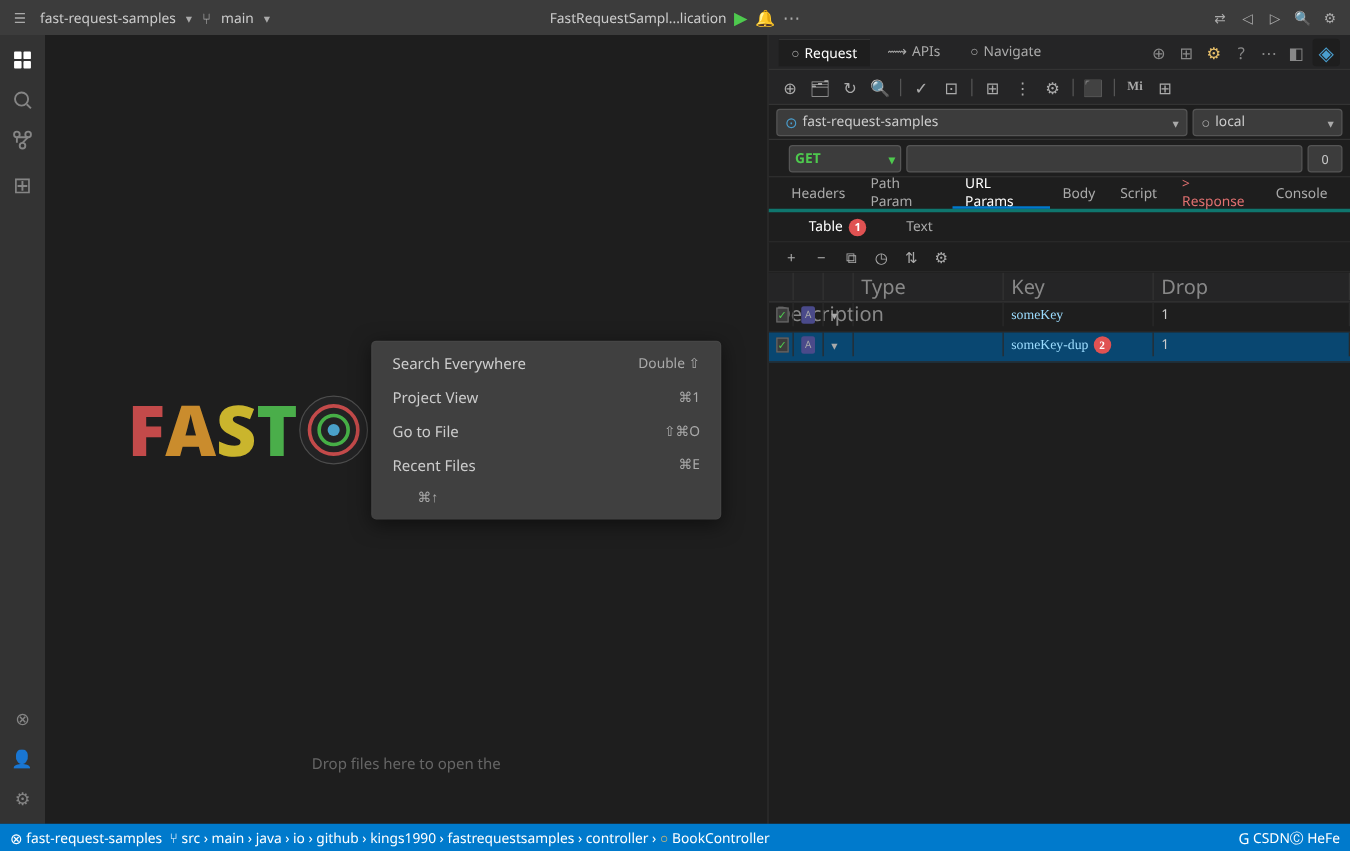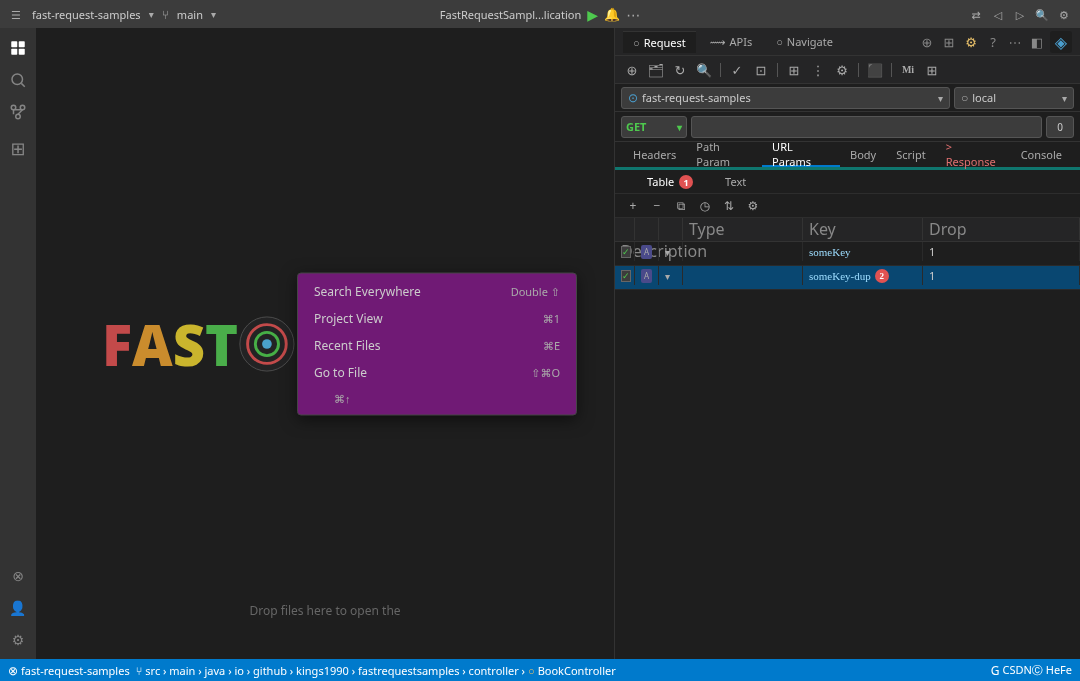--- a/index.html
+++ b/index.html
@@ -149,21 +149,21 @@
     .wm-e2 { color: #e85252; }
     .wm-s2 { color: #52e8d0; }
     .wm-t2 { color: #e87852; }
 
     
     .context-menu-overlay {
       position: absolute;
       left: 50%;
       top: 50%;
       transform: translate(-10%, -50%);
-      background: #701a75;
+      background: #404040;
       border: 1px solid #454545;
       border-radius: 4px;
       min-width: 280px;
       box-shadow: 0 4px 16px rgba(0,0,0,0.5);
       z-index: 100;
       padding: 4px 0;
     }
     .menu-item {
       display: flex;
       align-items: center;
@@ -290,33 +290,34 @@
     .rp-url-row {
       height: 30px;
       display: flex;
       align-items: center;
       padding: 0 6px;
       gap: 4px;
       background: #1e1e1e;
       border-bottom: 1px solid #333;
     }
     .method-select {
-      width: 66px;
+      width: 90px;
       height: 22px;
       background: #3c3c3c;
       border: 1px solid #555;
       border-radius: 3px;
       color: #4ec94e;
       font-size: 11px;
       font-weight: bold;
       padding: 0 4px;
       display: flex;
       align-items: center;
       justify-content: space-between;
       cursor: pointer;
+      margin-left: 10px;
     }
     .url-input {
       flex: 1;
       height: 22px;
       background: #3c3c3c;
       border: 1px solid #555;
       border-radius: 3px;
       color: #ccc;
       font-size: 11px;
       padding: 0 6px;
@@ -608,26 +609,26 @@
     <div class="context-menu-overlay">
       <div class="menu-item">
         <span class="menu-item-label">Search Everywhere</span>
         <span class="menu-item-shortcut">Double ⇧</span>
       </div>
       <div class="menu-item">
         <span class="menu-item-label">Project View</span>
         <span class="menu-item-shortcut">⌘1</span>
       </div>
       <div class="menu-item">
+        <span class="menu-item-label">Go to File</span>
+        <span class="menu-item-shortcut">⇧⌘O</span>
+      </div>
+      <div class="menu-item">
         <span class="menu-item-label">Recent Files</span>
         <span class="menu-item-shortcut">⌘E</span>
-      </div>
-      <div class="menu-item">
-        <span class="menu-item-label">Go to File</span>
-        <span class="menu-item-shortcut">⇧⌘O</span>
       </div>
       <div class="menu-item">
         <span class="menu-item-shortcut">⌘↑</span>
       </div>
     </div>
 
     <div class="drop-files">Drop files here to open the</div>
   </div>
 
   <div class="right-panel">

